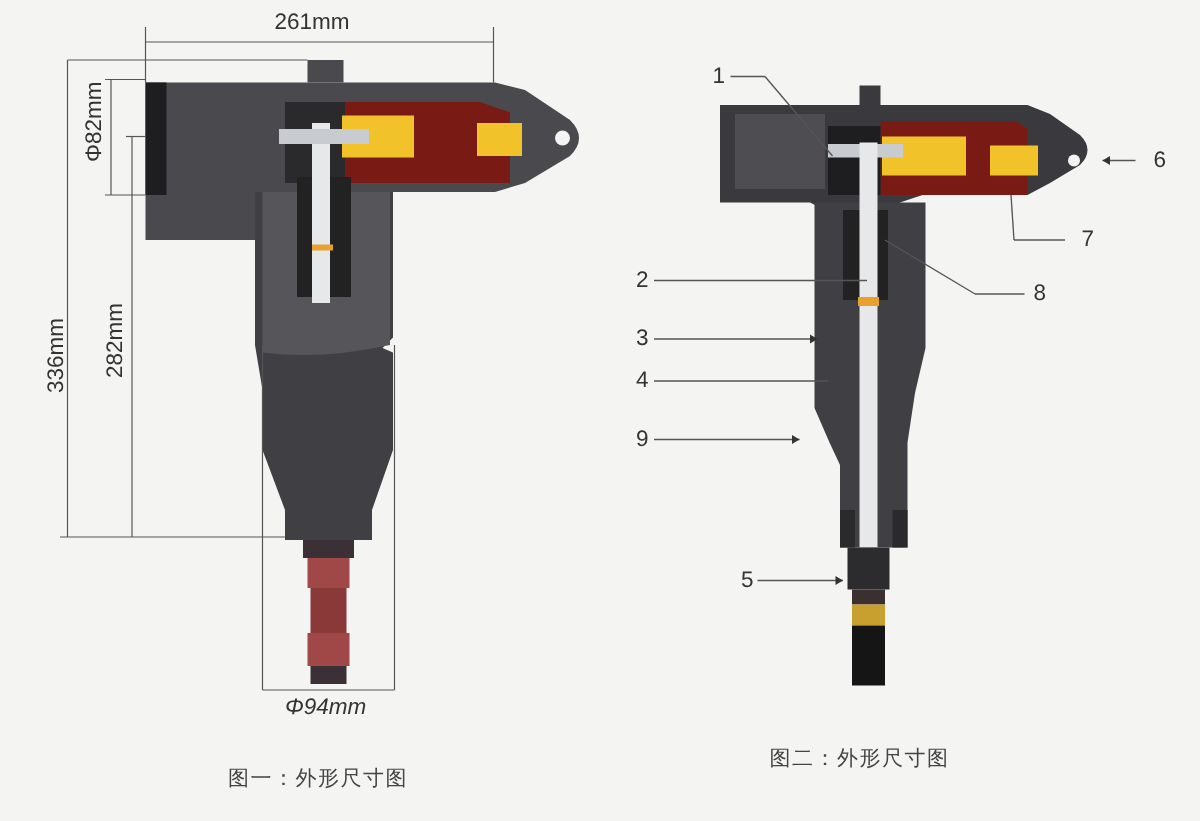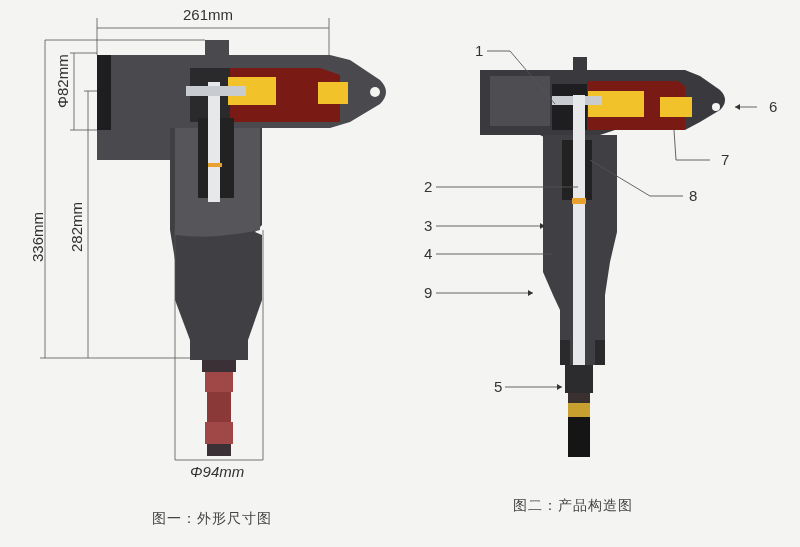--- a/index.html
+++ b/index.html
@@ -114,13 +114,13 @@
 
 <div class="num" style="left:475px;top:42px;">1</div>
 <div class="num" style="left:424px;top:178px;">2</div>
 <div class="num" style="left:424px;top:217px;">3</div>
 <div class="num" style="left:424px;top:245px;">4</div>
 <div class="num" style="left:494px;top:378px;">5</div>
 <div class="num" style="left:769px;top:98px;">6</div>
 <div class="num" style="left:721px;top:151px;">7</div>
 <div class="num" style="left:689px;top:187px;">8</div>
 <div class="num" style="left:424px;top:284px;">9</div>
-<div class="cap" style="left:513px;top:497px;">图二：产品构造图</div>
+<div class="cap" style="left:513px;top:497px;">图二：外形尺寸图</div>
 
 </body></html>

